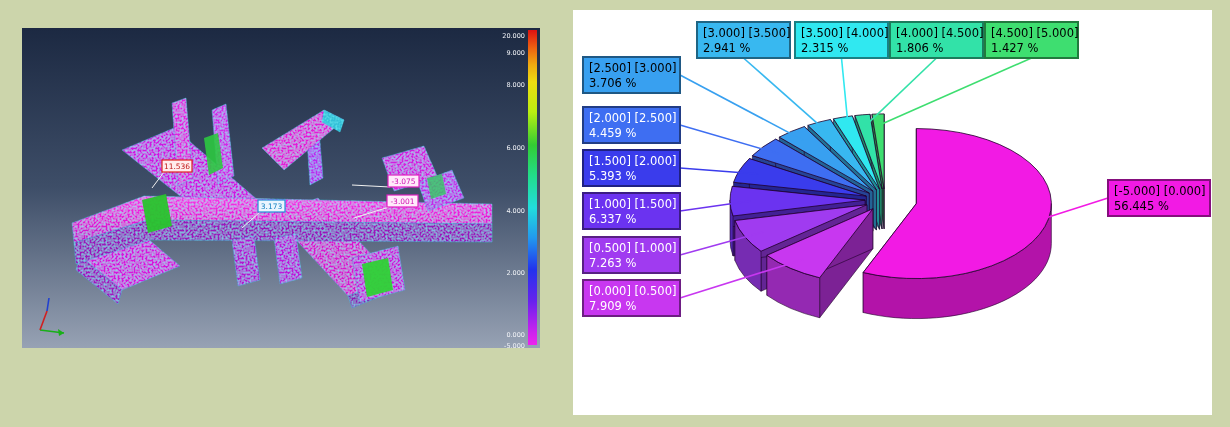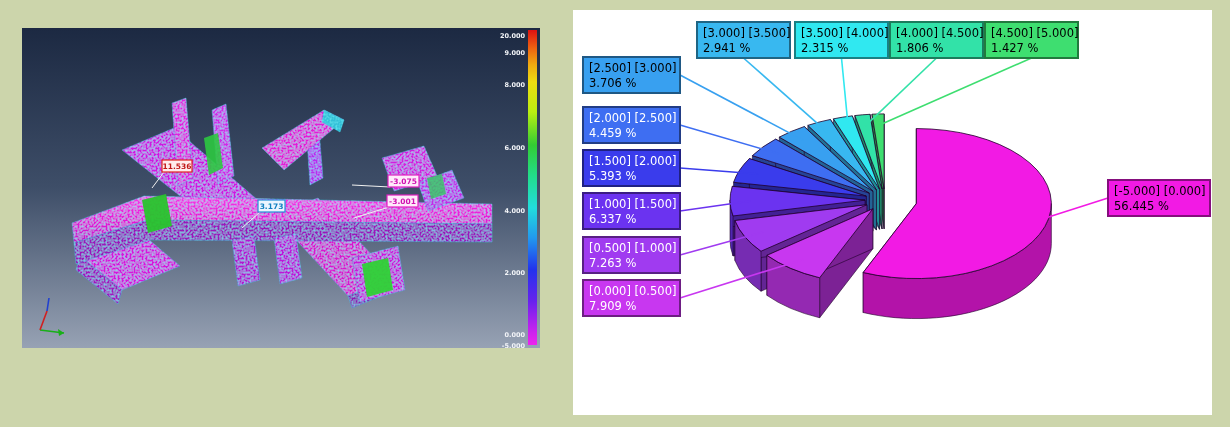--- a/index.html
+++ b/index.html
@@ -4,21 +4,21 @@
 <style>
   html,body{margin:0;padding:0;}
   body{
     width:1230px;height:427px;
     background:#ccd5ab;
     position:relative;
     font-family:"DejaVu Sans","Liberation Sans",sans-serif;
     overflow:hidden;
   }
   .panel{position:absolute;}
-  #left-panel{left:22px;top:28px;width:418px;height:320px;background:#c4b5fd;font-weight:bold;}
+  #left-panel{left:22px;top:28px;width:418px;height:320px;background:#c4b5fd;}
   #right-panel{left:573px;top:10px;width:639px;height:405px;background:#ffffff;}
   svg{display:block;}
 </style>
 </head>
 <body>
 
 <div class="panel" id="left-panel">
   <svg id="left-svg" width="518" height="320" viewBox="0 0 518 320">
     <defs>
       <linearGradient id="bgGrad" x1="0" y1="0" x2="0" y2="1">

